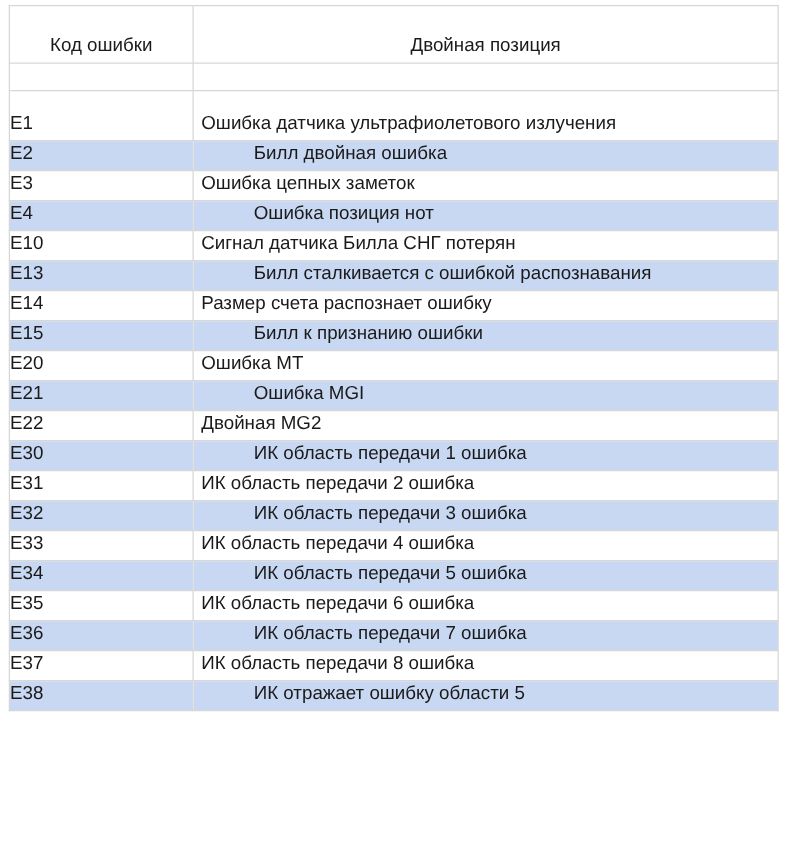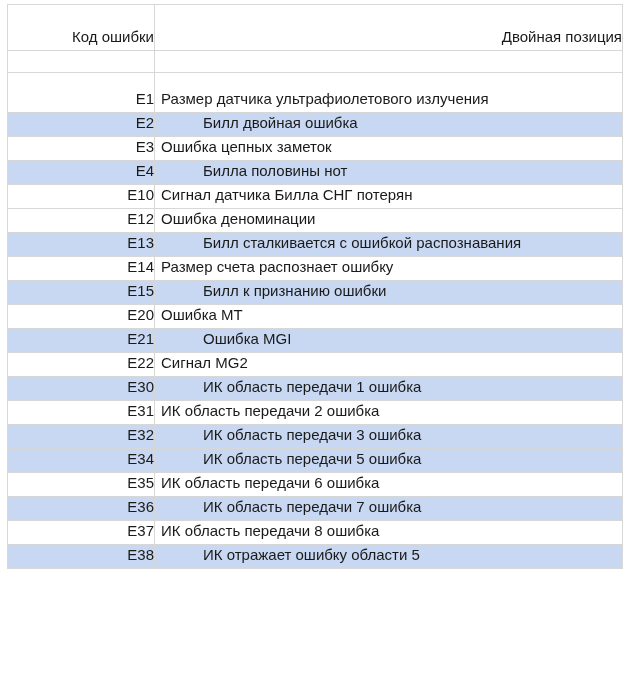--- a/index.html
+++ b/index.html
@@ -31,24 +31,24 @@
     padding: 0 0 5px 0;
     font-weight: normal;
     overflow: hidden;
     white-space: nowrap;
   }
   tr.header-row th { height: 40px; }
   tr.blank-row  td { height: 16px; }
   tr.tall       td { height: 34px; }
   tr.std        td { height: 18px; }
   th.code-header, th.desc-header {
-    text-align: right;
+    text-align: center;
   }
   td.code-cell {
-    text-align: right;
+    text-align: left;
   }
   td.desc-cell {
     text-align: left;
     padding-left: 6px;
   }
   tr.hl td {
     background: var(--highlight-color, #c8d8f2);
   }
   tr.hl td.desc-cell {
     border-left-color: #eef2fb;
@@ -70,41 +70,37 @@
         <th class="desc-header">Двойная позиция</th>
       </tr>
       <tr class="blank-row">
         <td class="code-cell"></td>
         <td class="desc-cell"></td>
       </tr>
     </thead>
     <tbody>
         <tr class="tall">
           <td class="code-cell">E1</td>
-          <td class="desc-cell">Размер датчика ультрафиолетового излучения</td>
+          <td class="desc-cell">Ошибка датчика ультрафиолетового излучения</td>
         </tr>
         <tr class="std hl">
           <td class="code-cell">E2</td>
           <td class="desc-cell">Билл двойная ошибка</td>
         </tr>
         <tr class="std">
           <td class="code-cell">E3</td>
           <td class="desc-cell">Ошибка цепных заметок</td>
         </tr>
         <tr class="std hl">
           <td class="code-cell">E4</td>
-          <td class="desc-cell">Билла половины нот</td>
+          <td class="desc-cell">Ошибка позиция нот</td>
         </tr>
         <tr class="std">
           <td class="code-cell">E10</td>
           <td class="desc-cell">Сигнал датчика Билла СНГ потерян</td>
-        </tr>
-        <tr class="std">
-          <td class="code-cell">E12</td>
-          <td class="desc-cell">Ошибка деноминации</td>
         </tr>
         <tr class="std hl">
           <td class="code-cell">E13</td>
           <td class="desc-cell">Билл сталкивается с ошибкой распознавания</td>
         </tr>
         <tr class="std">
           <td class="code-cell">E14</td>
           <td class="desc-cell">Размер счета распознает ошибку</td>
         </tr>
         <tr class="std hl">
@@ -114,33 +110,37 @@
         <tr class="std">
           <td class="code-cell">E20</td>
           <td class="desc-cell">Ошибка MT</td>
         </tr>
         <tr class="std hl">
           <td class="code-cell">E21</td>
           <td class="desc-cell">Ошибка MGI</td>
         </tr>
         <tr class="std">
           <td class="code-cell">E22</td>
-          <td class="desc-cell">Сигнал MG2</td>
+          <td class="desc-cell">Двойная MG2</td>
         </tr>
         <tr class="std hl">
           <td class="code-cell">E30</td>
           <td class="desc-cell">ИК область передачи 1 ошибка</td>
         </tr>
         <tr class="std">
           <td class="code-cell">E31</td>
           <td class="desc-cell">ИК область передачи 2 ошибка</td>
         </tr>
         <tr class="std hl">
           <td class="code-cell">E32</td>
           <td class="desc-cell">ИК область передачи 3 ошибка</td>
+        </tr>
+        <tr class="std">
+          <td class="code-cell">E33</td>
+          <td class="desc-cell">ИК область передачи 4 ошибка</td>
         </tr>
         <tr class="std hl">
           <td class="code-cell">E34</td>
           <td class="desc-cell">ИК область передачи 5 ошибка</td>
         </tr>
         <tr class="std">
           <td class="code-cell">E35</td>
           <td class="desc-cell">ИК область передачи 6 ошибка</td>
         </tr>
         <tr class="std hl">

